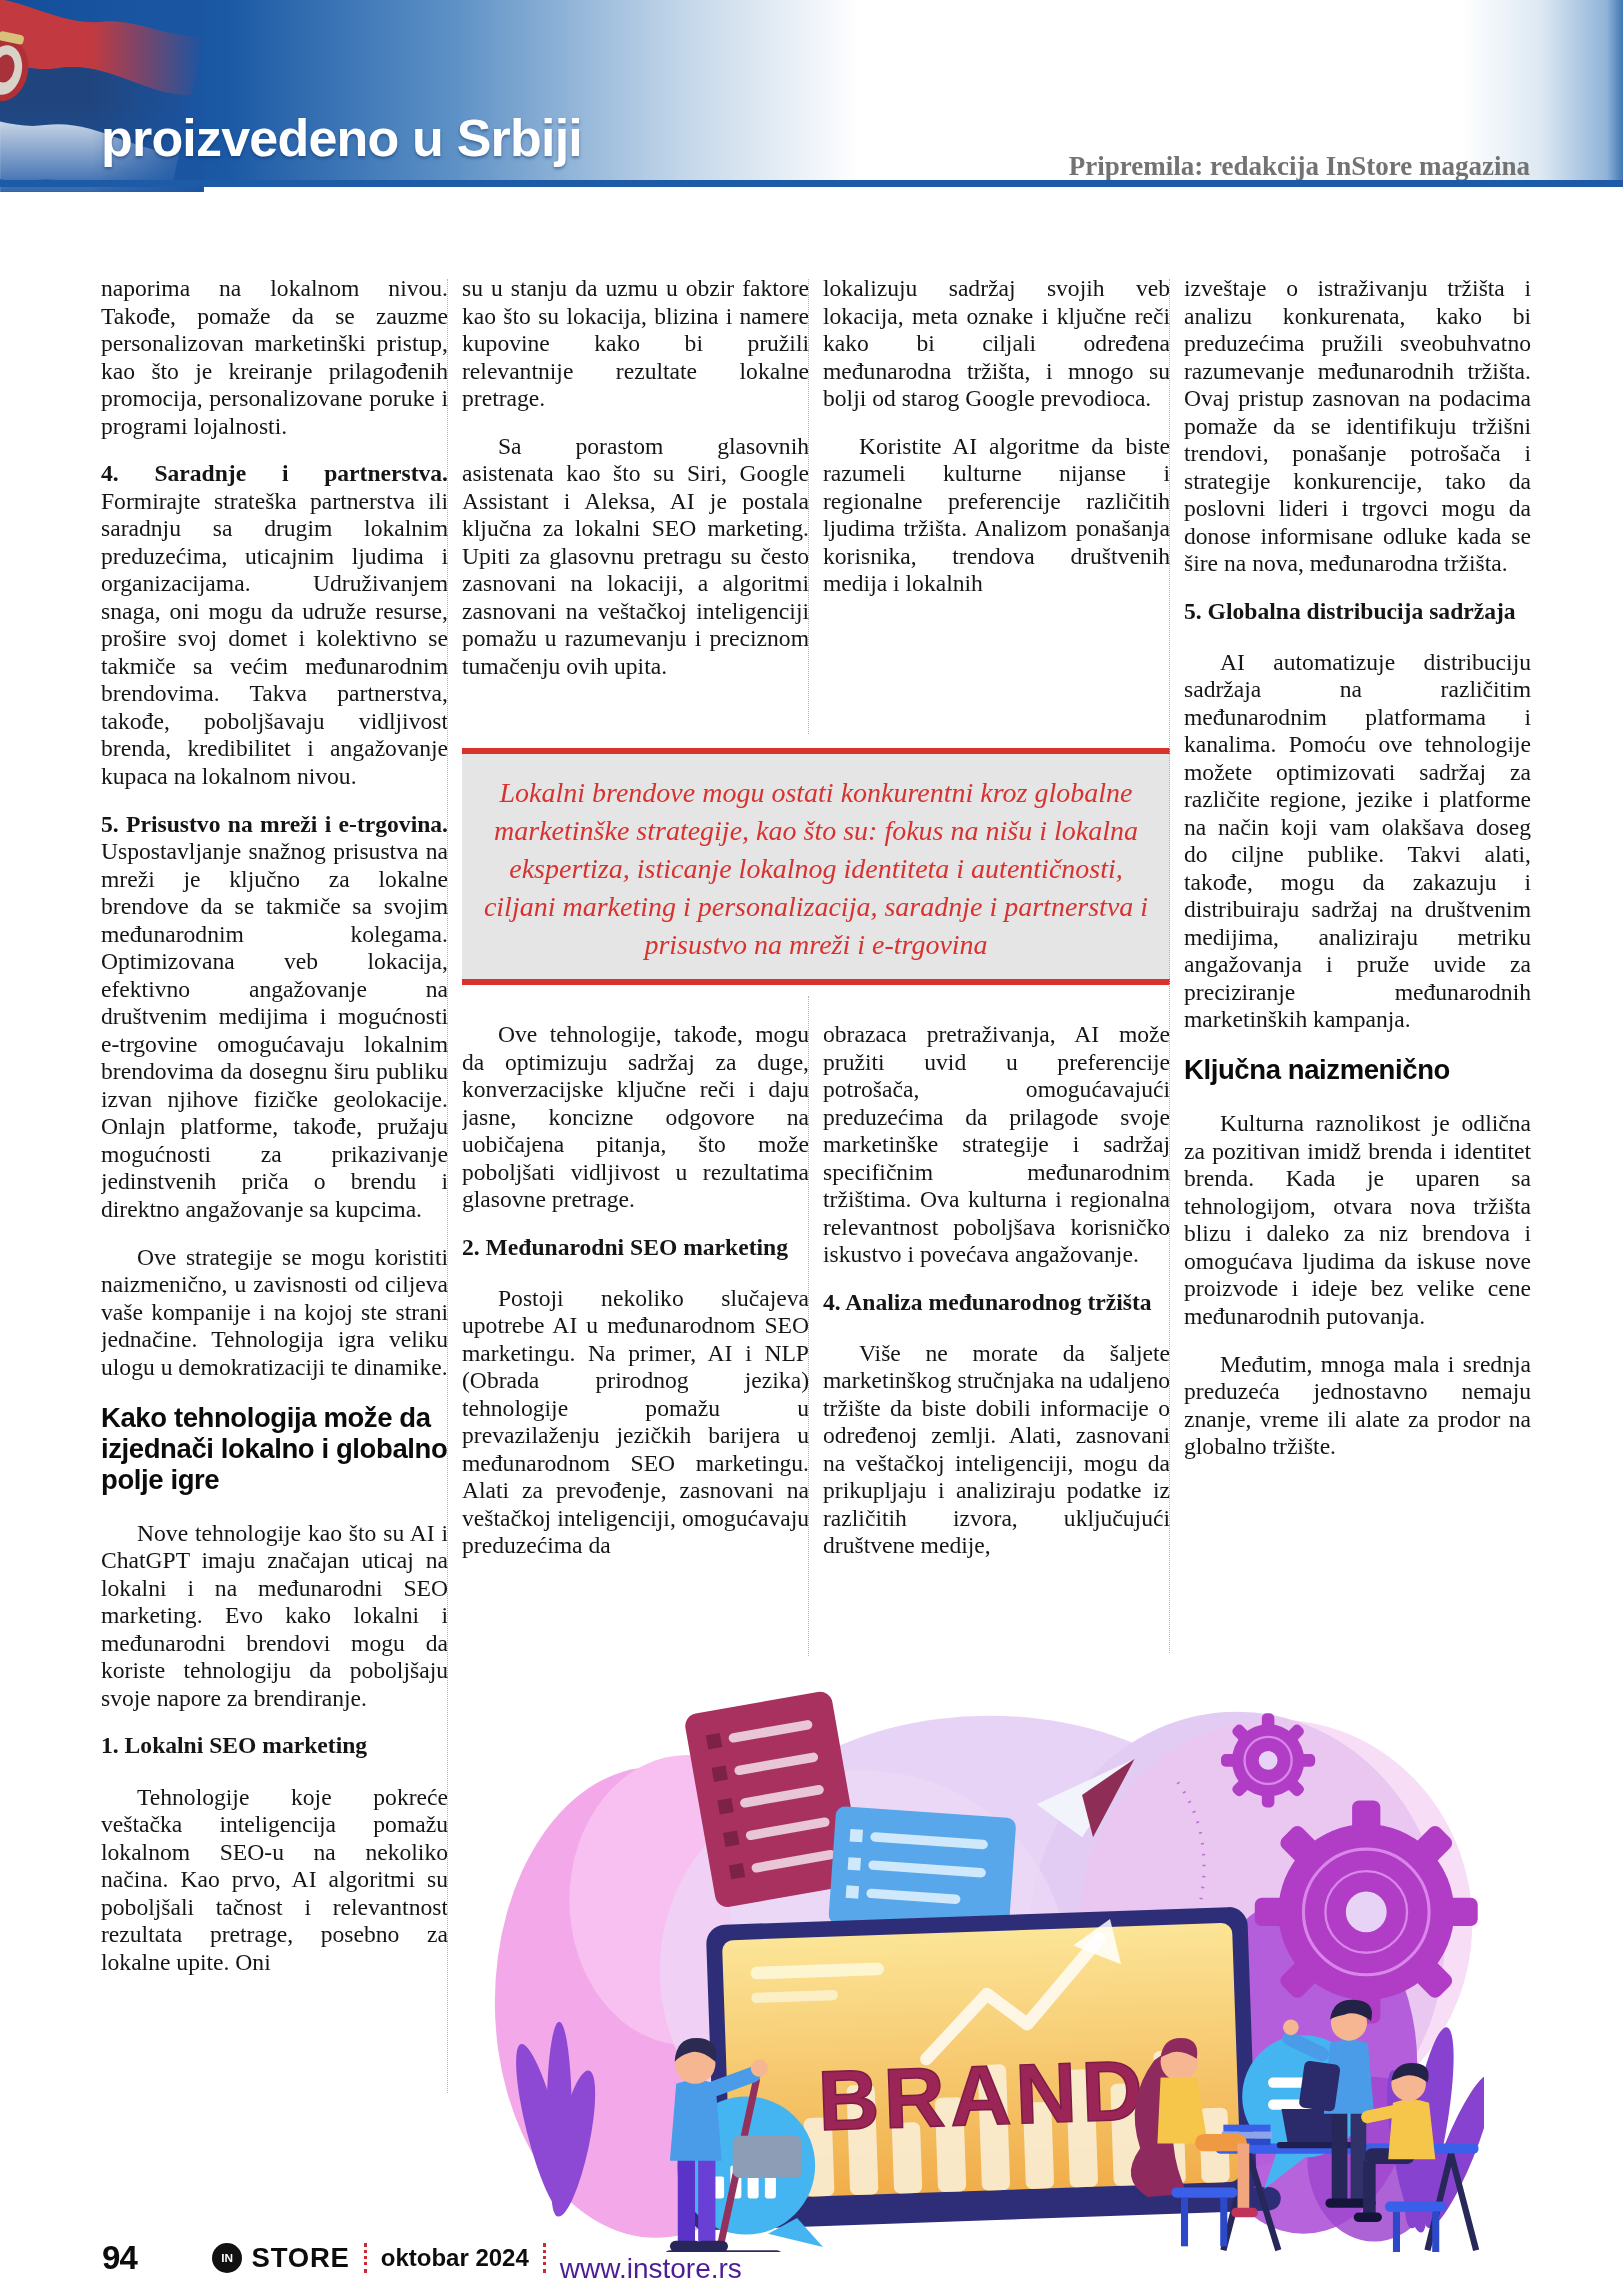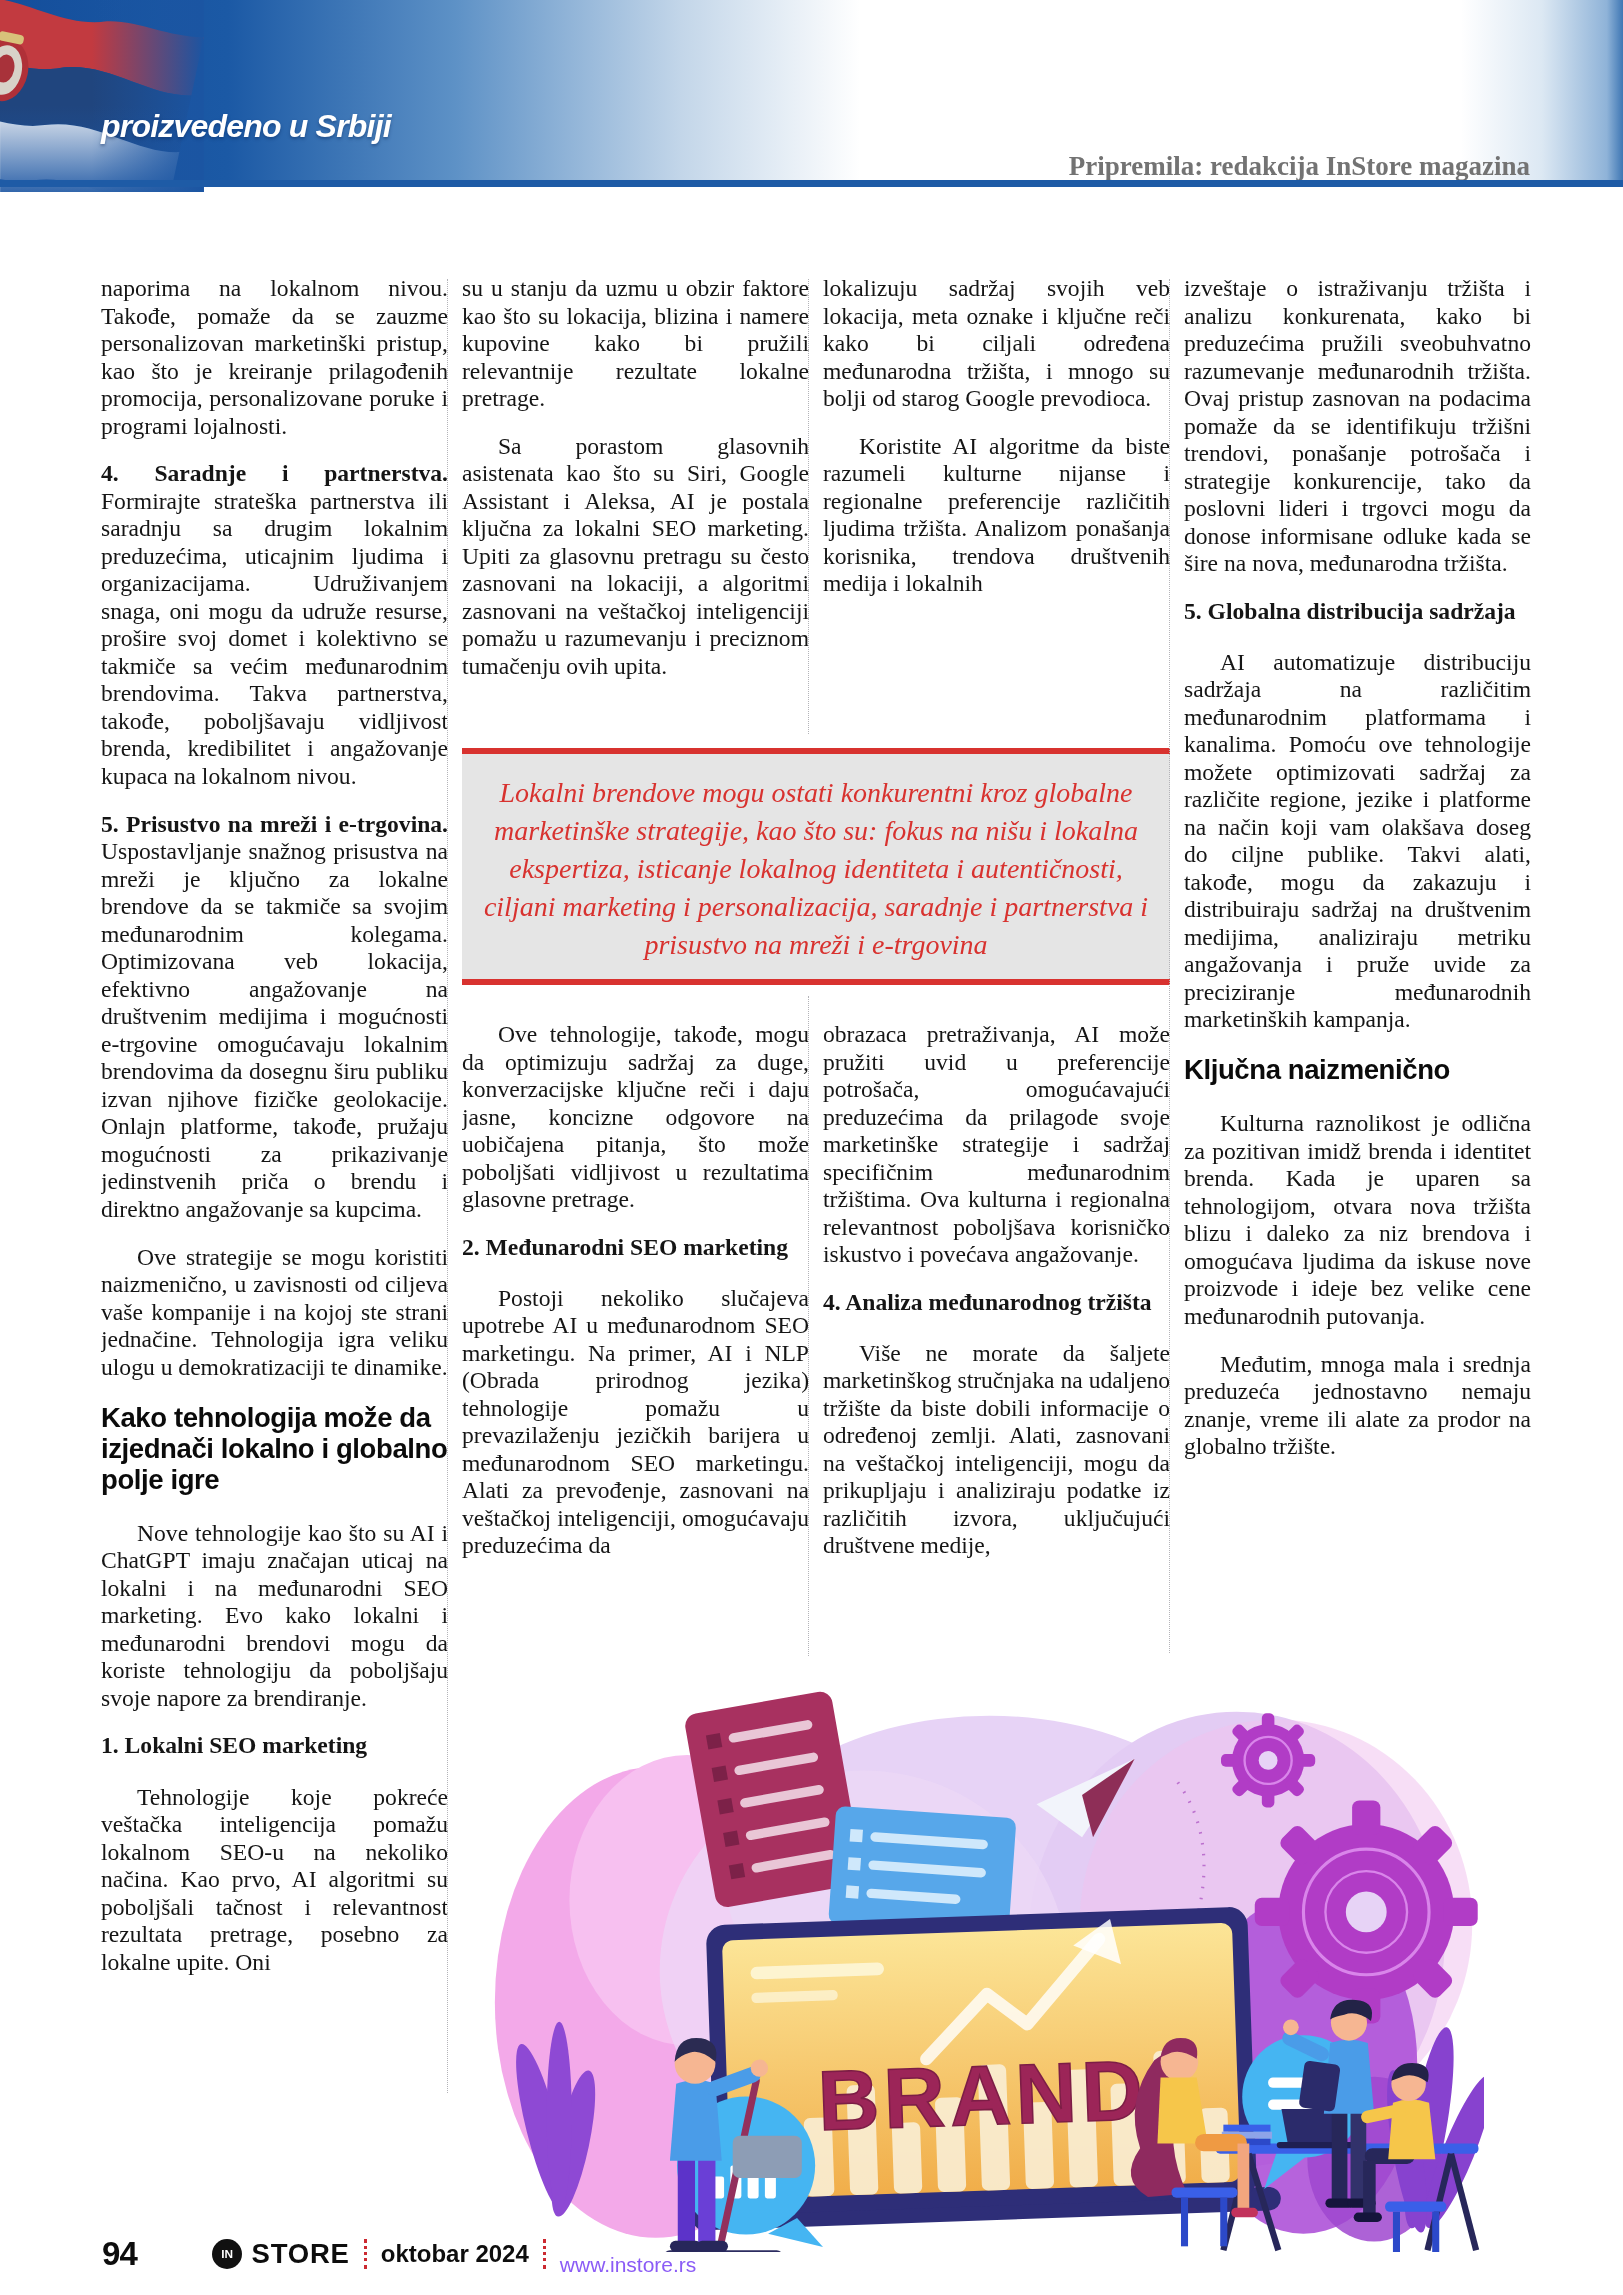--- a/index.html
+++ b/index.html
@@ -4,22 +4,22 @@
 <style>
   html,body{margin:0;padding:0;background:#888;}
   .page{position:relative;width:1623px;height:2295px;background:#ffffff;overflow:hidden;
         font-family:"Liberation Serif", serif;color:#151515;}
   
   .header-band{position:absolute;left:0;top:0;width:1623px;height:181px;
     background:linear-gradient(to right,#144e9b 0%,#1b59a5 14%,#5d91c6 28%,#c3d6e9 42%,
                #ffffff 53%,#ffffff 90%,#d9e5f1 95%,#9bbcdc 99%,#higher 100%,#3f77b4 100%);}
   .flag{position:absolute;left:0;top:0;}
   .section-title{position:absolute;left:101px;top:108px;width:707px;
-    font-family:"Liberation Sans",sans-serif;font-weight:bold;font-style:italic;
-    font-size:32px;letter-spacing:-0.8px;color:#ffffff;text-shadow:0 1.6px 3.1px rgba(10,40,90,.45);}
+    font-family:"Liberation Sans",sans-serif;font-weight:bold;
+    font-size:52px;letter-spacing:-0.8px;color:#ffffff;text-shadow:0 1.6px 3.1px rgba(10,40,90,.45);}
   .byline{position:absolute;right:93px;top:151px;font-family:"Liberation Serif",serif;
     font-weight:bold;font-size:27px;color:#737373;white-space:nowrap;}
   .blue-rule{position:absolute;left:0;top:180px;width:1623px;height:7px;background:#1e5ba6;}
   
   .col{position:absolute;width:347px;overflow:hidden;font-size:23.6px;line-height:27.5px;
        text-align:justify;}
   .col p{margin:0 0 20.4px 0;}
   .col p.ind{text-indent:36px;}
   .subhead{font-weight:bold;margin:4.7px 0 23.6px 0;}
   .sanshead{font-family:"Liberation Sans",sans-serif;font-weight:bold;font-size:27.5px;
@@ -47,21 +47,21 @@
   .footer{position:absolute;left:102px;top:2230px;display:flex;align-items:center;
     font-family:"Liberation Sans",sans-serif;color:#0d0d0d;}
   .pageno{font-size:33px;font-weight:bold;letter-spacing:-0.8px;}
   .logo-group{display:flex;align-items:center;margin-left:75px;}
   .logo-circle{width:30px;height:30px;border-radius:50%;background:#111;color:#fff;
     display:flex;align-items:center;justify-content:center;font-size:11.8px;font-weight:bold;
     letter-spacing:0;}
   .logo-store{font-size:27.5px;font-weight:bold;letter-spacing:0.8px;margin-left:9.4px;}
   .dotsep{height:30px;border-left:3.1px dotted #cc2a31;margin:0 14px;}
   .issue{font-size:24px;font-weight:bold;}
-  .website{font-size:21px;font-weight:normal;color:#8b5cf6;margin-top:23px;}
+  .website{font-size:28px;font-weight:normal;color:#4c1d95;margin-top:23px;}
 </style>
 </head>
 <body>
 
 <div class="page">
 
   <div class="header-band" style="background:linear-gradient(to right,#144e9b 0%,#1b59a5 14%,#5d91c6 28%,#c3d6e9 42%,#ffffff 53%,#ffffff 90%,#dce8f3 95%,#8fb3d8 99%,#3f77b4 100%);"></div>
 
   <svg class="flag" width="204" height="192" viewBox="0 0 260 245">
     <defs>

